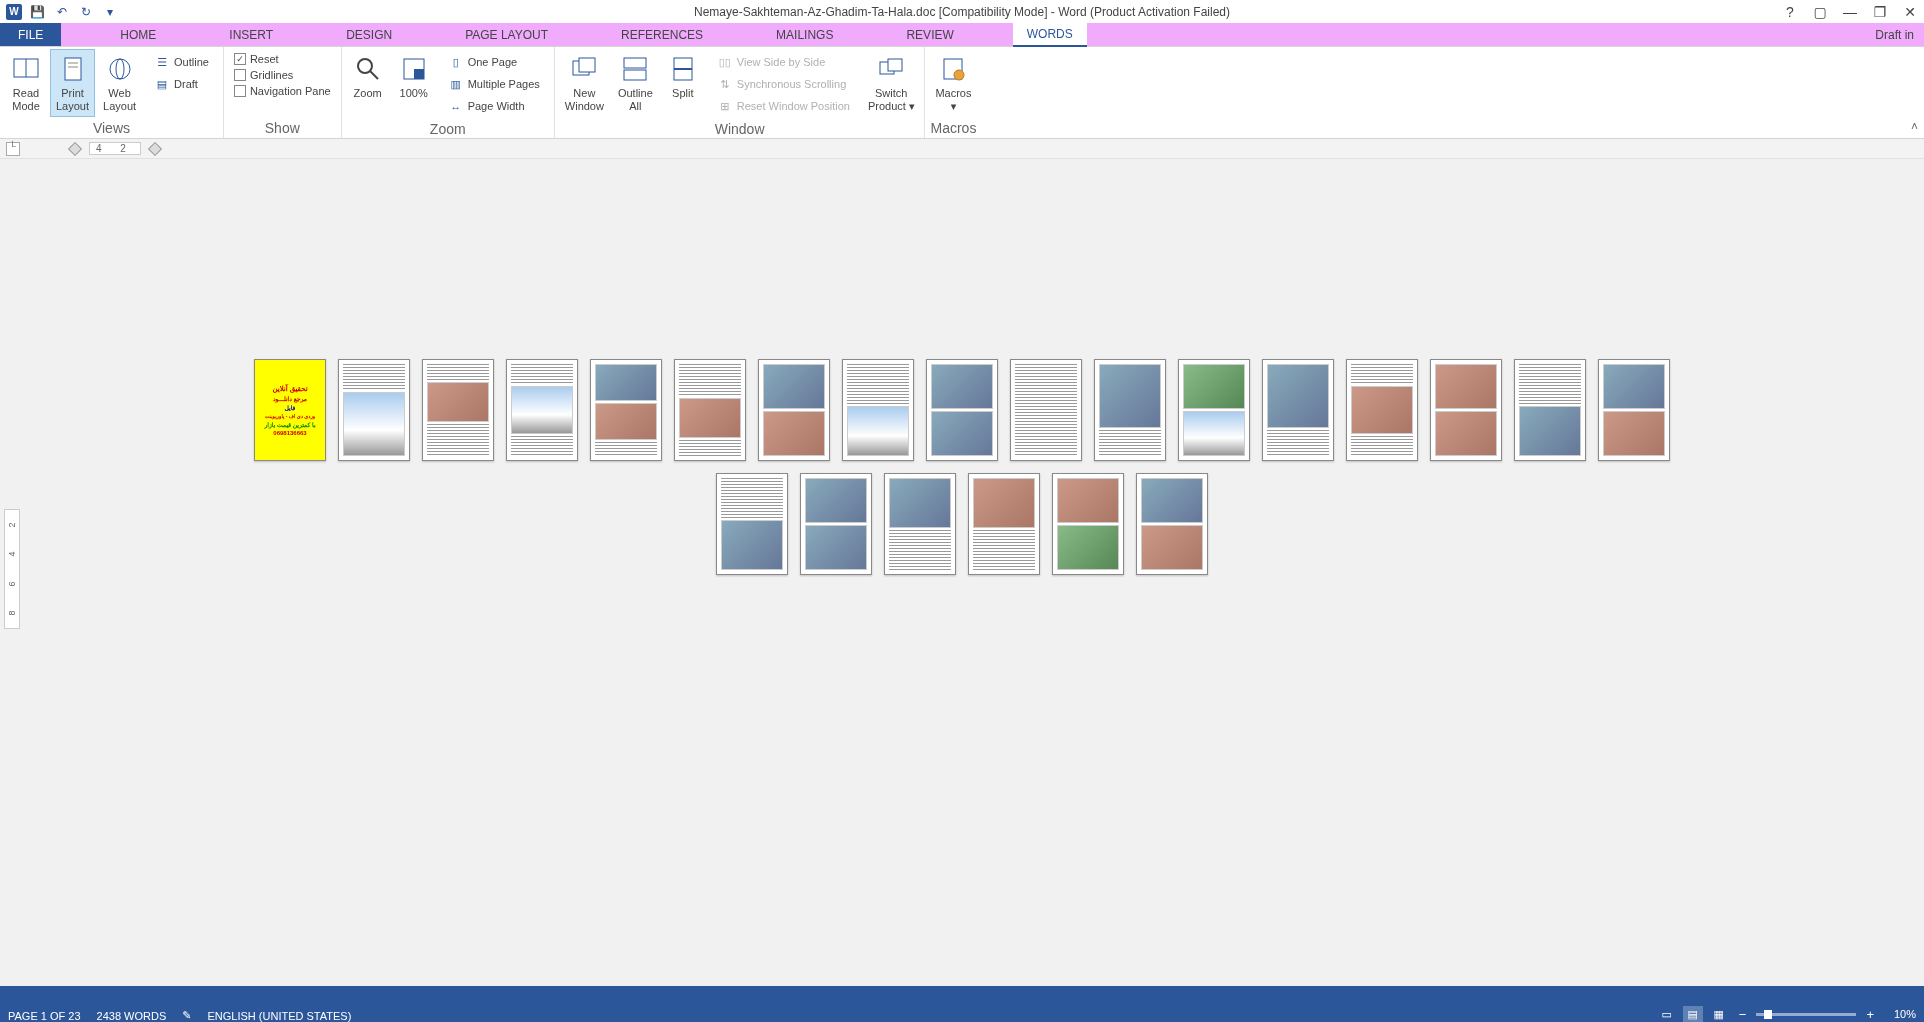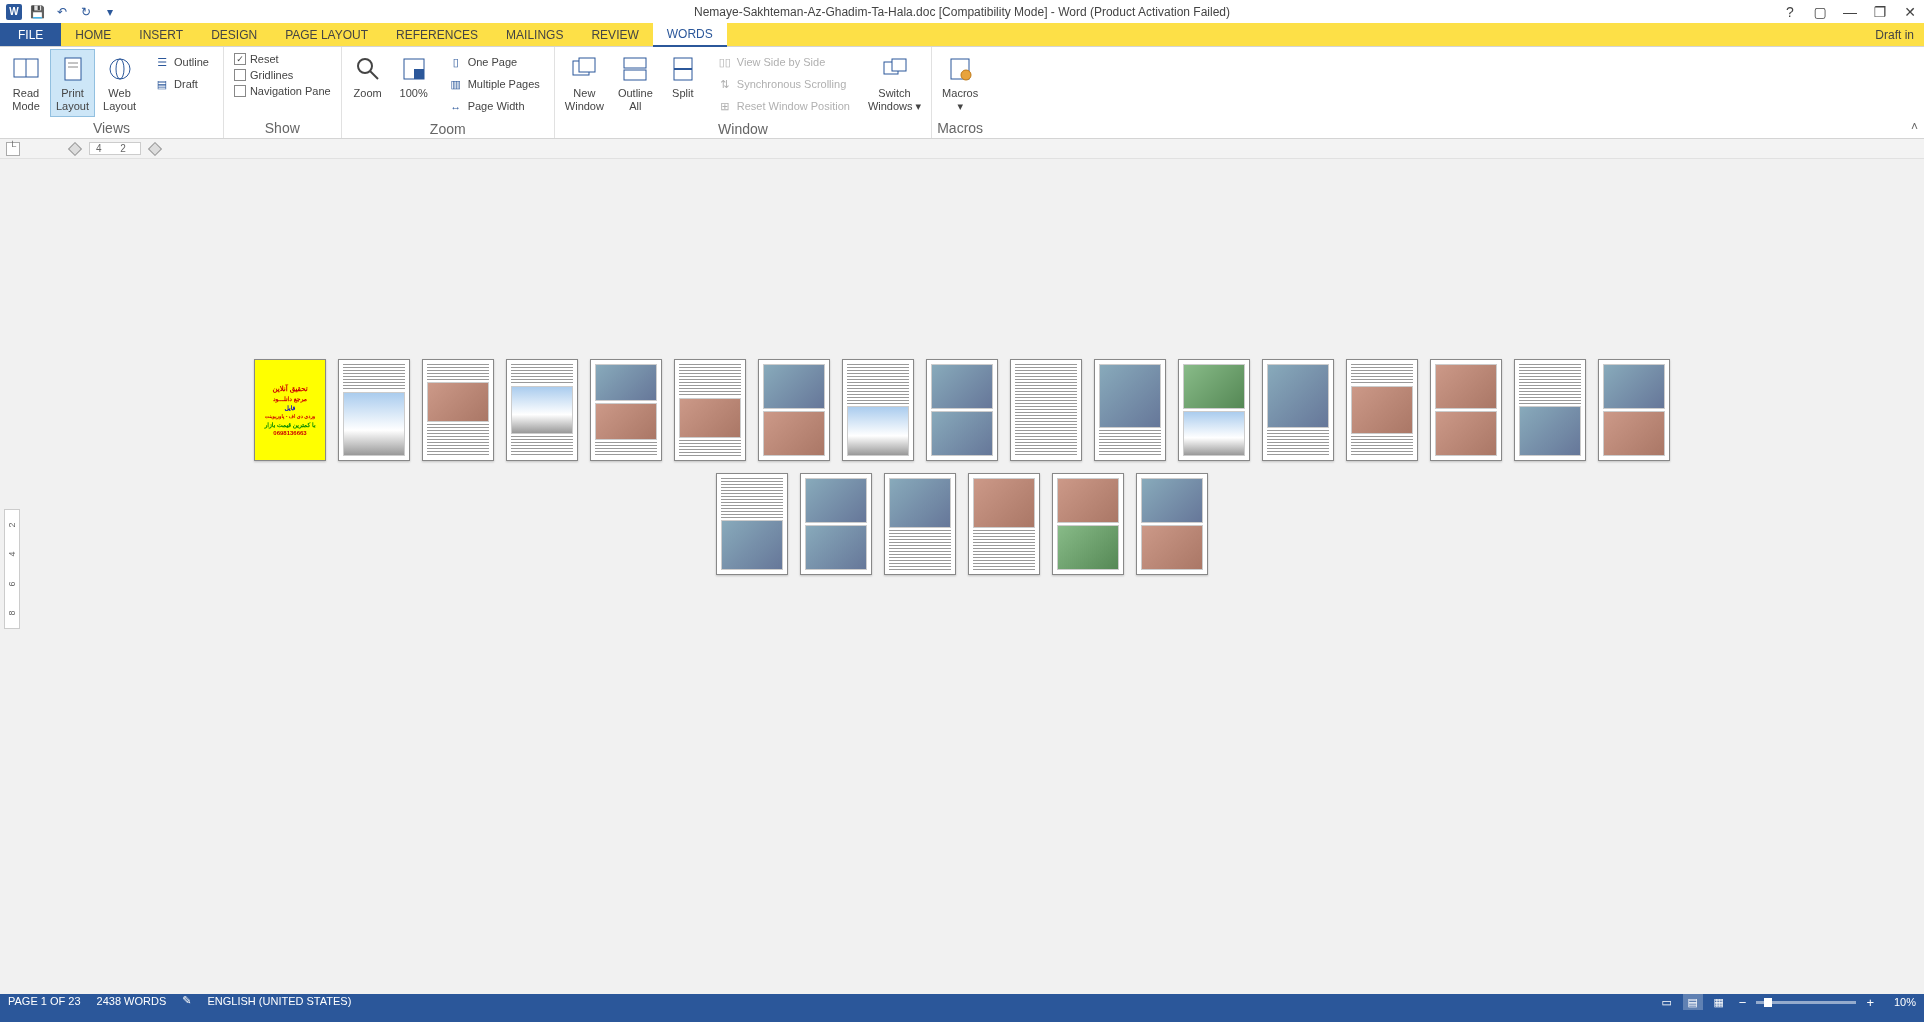--- a/index.html
+++ b/index.html
@@ -8,23 +8,23 @@
 
 .titlebar { height: 23px; background: #fff; display: flex; align-items: center; font-size: 12px; color: #444; position: relative; }
 .titlebar-left { display: flex; align-items: center; gap: 8px; padding-left: 6px; }
 .word-icon { width: 16px; height: 16px; background: #2b579a; color: #fff; font-size: 10px; font-weight: bold; display: flex; align-items: center; justify-content: center; border-radius: 2px; }
 .qat-btn { width: 16px; height: 16px; display: flex; align-items: center; justify-content: center; color: #2b579a; cursor: pointer; }
 .titlebar-center { position: absolute; left: 50%; transform: translateX(-50%); white-space: nowrap; }
 .titlebar-right { position: absolute; right: 6px; display: flex; align-items: center; gap: 14px; }
 .win-btn { width: 16px; height: 16px; display: flex; align-items: center; justify-content: center; color: #444; cursor: pointer; font-size: 14px; }
 
 
-.ribbon-tabs { height: 24px; background: #fde047; display: flex; align-items: stretch; font-size: 12px; border-bottom: 1px solid #d4d4d4; position: relative; }
+.ribbon-tabs { height: 24px; background: #f0abfc; display: flex; align-items: stretch; font-size: 12px; border-bottom: 1px solid #d4d4d4; position: relative; }
 .file-tab { background: #2b579a; color: #fff; padding: 0 18px; display: flex; align-items: center; cursor: pointer; }
-.tab { padding: 0 14px; display: flex; align-items: center; color: #444; cursor: pointer; }
+.tab { padding: 0 14px; display: flex; align-items: center; color: #444; cursor: pointer; margin-left: 45px; }
 .tab.active { color: #2b579a; border-bottom: 2px solid #2b579a; margin-bottom: -1px; background: #fff; }
 .signin { position: absolute; right: 10px; color: #444; display: flex; align-items: center; height: 100%; cursor: pointer; }
 
 
 .ribbon { height: 92px; background: #fff; border-bottom: 1px solid #d4d4d4; display: flex; position: relative; }
 .group { border-right: 1px solid #e1e1e1; display: flex; flex-direction: column; padding: 2px 4px 0 4px; }
 .group-content { flex: 1; display: flex; align-items: flex-start; gap: 2px; }
 .group-label { font-size: 14px; color: #666; text-align: center; padding: 2px 0; }
 .big-btn { display: flex; flex-direction: column; align-items: center; justify-content: flex-start; padding: 4px 6px; cursor: pointer; font-size: 11px; color: #444; text-align: center; min-width: 42px; }
 .big-btn.active { background: #cde6f7; border: 1px solid #92c0e0; padding: 3px 5px; }
@@ -57,21 +57,21 @@
 .page-thumb { width: 72px; height: 102px; background: #fff; border: 1px solid #888; box-shadow: 0 1px 2px rgba(0,0,0,0.2); padding: 4px; display: flex; flex-direction: column; gap: 2px; overflow: hidden; cursor: pointer; }
 .page-thumb.cover { background: #ffff00; display: flex; flex-direction: column; align-items: center; justify-content: center; font-size: 7px; font-weight: bold; color: #c00; text-align: center; }
 .textblock { flex: 1; background: repeating-linear-gradient(to bottom, #999 0, #999 1px, transparent 1px, transparent 3px); }
 .textblock.half { flex: 0.5; }
 .imgblock { flex: 1.2; background: linear-gradient(135deg, #8ab 0%, #679 100%); border: 1px solid #ccc; }
 .imgblock.warm { background: linear-gradient(135deg, #c98 0%, #a76 100%); }
 .imgblock.green { background: linear-gradient(135deg, #8b8 0%, #585 100%); }
 .imgblock.sky { background: linear-gradient(180deg, #ace 0%, #fff 60%, #999 100%); }
 
 
-.statusbar { position: absolute; bottom: 0; left: 0; right: 0; height: 28px; background: #2b579a; color: #fff; display: flex; align-items: flex-start; font-size: 11px; padding: 0 8px; }
+.statusbar { position: absolute; bottom: 0; left: 0; right: 0; height: 36px; background: #2b579a; color: #fff; display: flex; align-items: flex-end; font-size: 11px; padding: 0 8px; }
 .status-left { display: flex; gap: 16px; align-items: center; }
 .status-right { position: absolute; right: 8px; display: flex; align-items: center; gap: 6px; }
 .view-btn { width: 20px; height: 16px; display: flex; align-items: center; justify-content: center; cursor: pointer; }
 .view-btn.active { background: rgba(255,255,255,0.25); }
 .zoom-slider { width: 100px; height: 3px; background: rgba(255,255,255,0.5); position: relative; }
 .zoom-thumb { position: absolute; left: 8px; top: -3px; width: 8px; height: 9px; background: #fff; }
 .zoom-btn { cursor: pointer; font-size: 13px; padding: 0 4px; }
 </style>
 </head>
 <body>
@@ -260,21 +260,21 @@
           </div>
       </div>
       <div class="big-btn">
         <div class="icon">
             <svg width="28" height="28">
               <rect x="3" y="7" width="14" height="12" fill="none" stroke="#2b579a"></rect>
               <rect x="11" y="4" width="14" height="12" fill="#fff" stroke="#2b579a"></rect>
             </svg>
           </div>
         <div class="label"><span>Switch
-Windows</span> ▾</div>
+Product</span> ▾</div>
       </div>
     </div>
     <div class="group-label">Window</div>
   </div>
 
   <div class="group" style="border-right:none;">
     <div class="group-content">
       <div class="big-btn">
         <div class="icon">
             <svg width="28" height="28">

